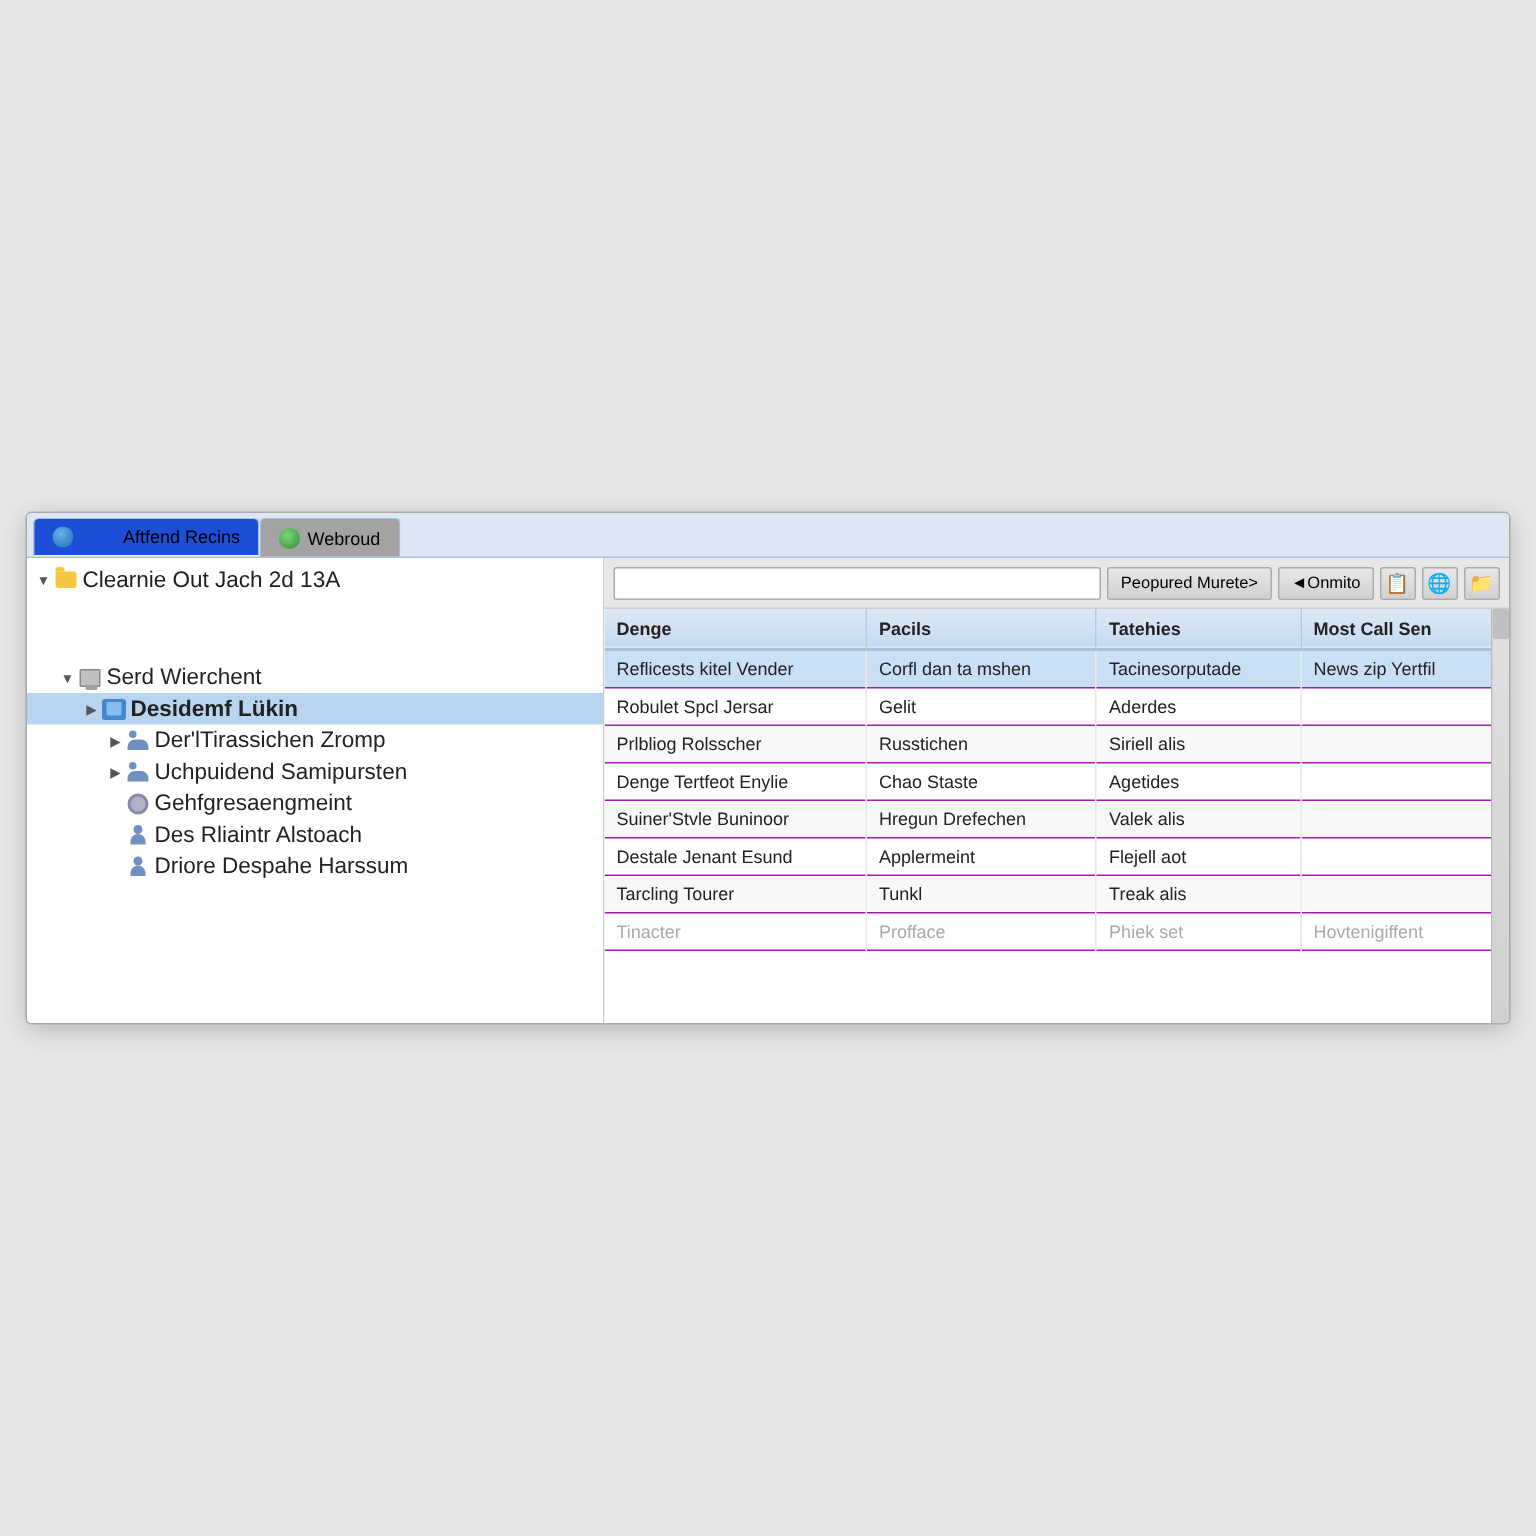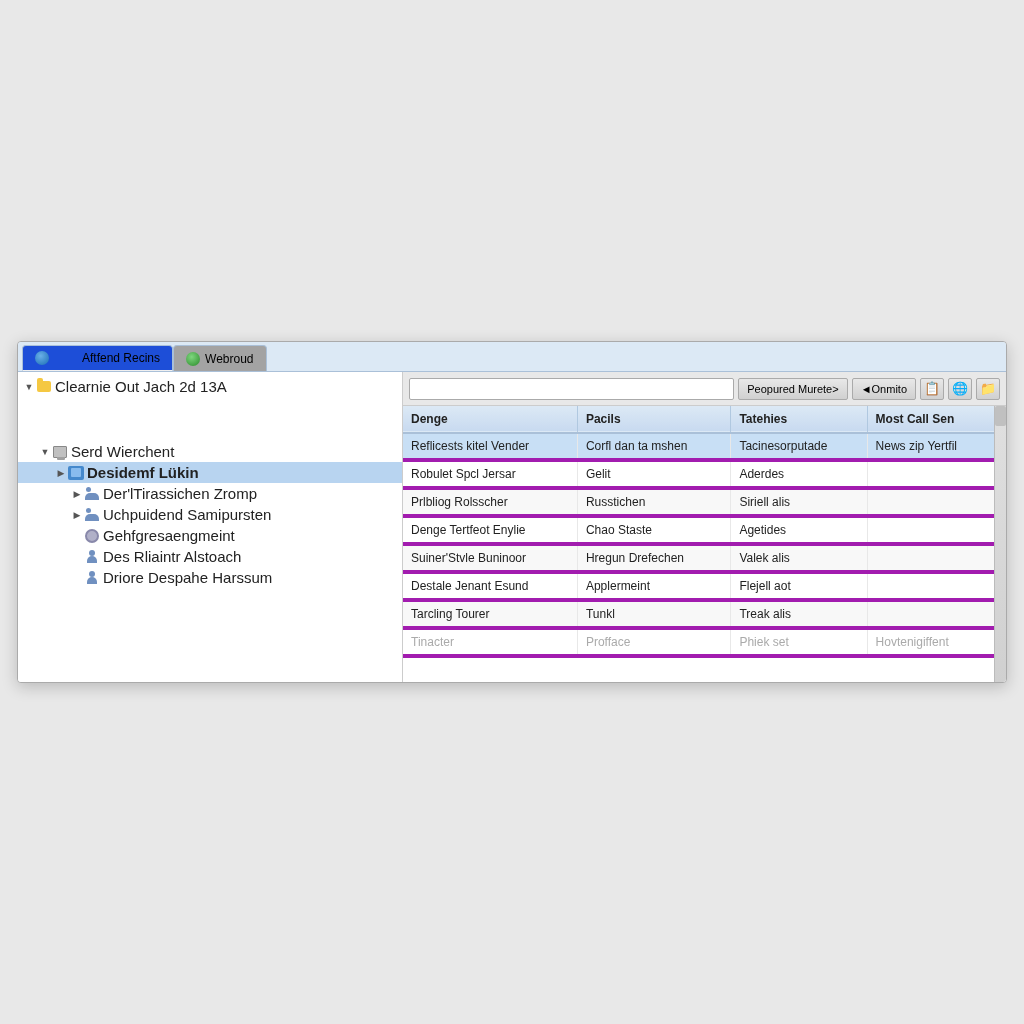--- a/index.html
+++ b/index.html
@@ -296,21 +296,21 @@
       text-align: left;
       padding: 6px 8px;
       font-weight: bold;
       font-size: 12px;
       color: #222;
       border-right: 1px solid #b0c8e0;
       white-space: nowrap;
     }
     thead th:last-child { border-right: none; }
     tbody tr {
-      border-bottom: 4px solid #a21caf;
+      border-bottom: 1px solid #a21caf;
     }
     tbody tr:nth-child(odd) { background: #f8f8f8; }
     tbody tr:nth-child(even) { background: #fff; }
     tbody tr.highlighted { background: #c8dff5; }
     tbody td {
       padding: 5px 8px;
       font-size: 12px;
       color: #222;
       border-right: 1px solid #e8e8e8;
       white-space: nowrap;

